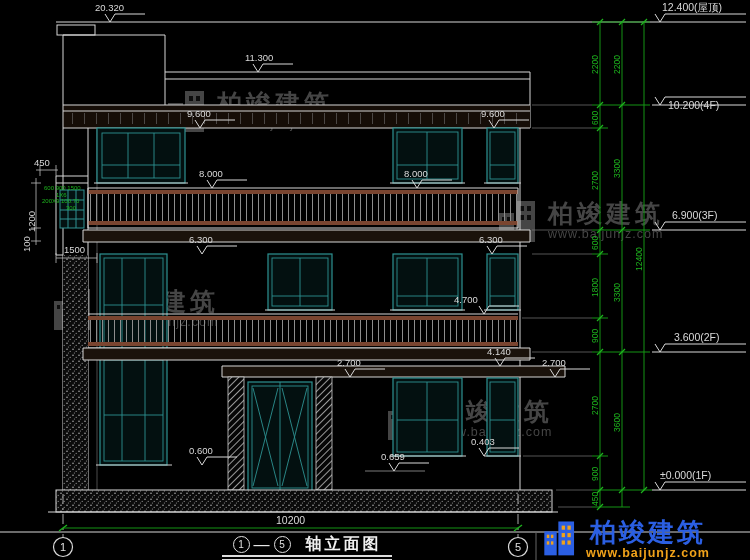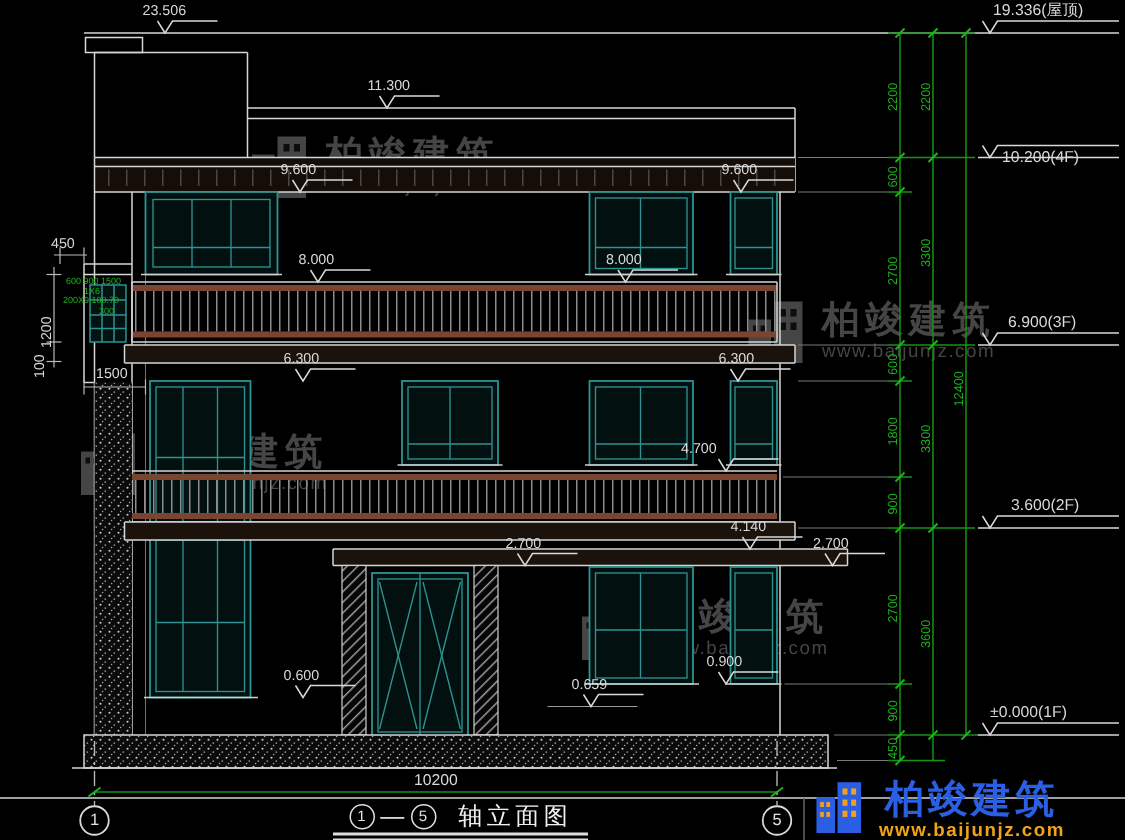--- a/index.html
+++ b/index.html
@@ -16,21 +16,21 @@
   .wm .txt{display:flex;flex-direction:column;}
   .wm .nm{color:#575757;font-size:25px;font-weight:bold;letter-spacing:4px;line-height:1.1;}
   .wm .url{color:#575757;font-size:12.5px;letter-spacing:1px;line-height:1.2;}
   
   .axdigit{position:absolute;width:16px;text-align:center;color:#e0e0e0;font-size:11px;z-index:5;}
   
   #titlebar{position:absolute;left:218px;top:534px;width:178px;display:flex;align-items:center;
     justify-content:center;gap:4px;z-index:6;color:#eee;}
   .circ{display:inline-block;width:15px;height:15px;border:1px solid #e0e0e0;border-radius:50%;
     font-size:10px;line-height:15px;text-align:center;color:#e0e0e0;}
-  #title-text{font-size:16px;font-weight:normal;letter-spacing:3px;margin-left:11px;color:#f0f0f0;}
+  #title-text{font-size:16px;font-weight:bold;letter-spacing:3px;margin-left:11px;color:#f0f0f0;}
   .underline1{position:absolute;left:222px;top:555px;width:170px;height:2px;background:#ddd;z-index:6;}
   .underline2{position:absolute;left:222px;top:559px;width:170px;height:1px;background:#ddd;z-index:6;}
   
   #logo{position:absolute;left:542px;top:519px;display:flex;align-items:flex-start;gap:8px;z-index:7;}
   #logo .col{display:flex;flex-direction:column;align-items:center;}
   #logo .nm{color:#2b5fe3;font-size:26px;font-weight:bold;letter-spacing:3px;line-height:1.05;}
   #logo .url{color:#f0a21a;font-size:12.5px;font-weight:bold;letter-spacing:1px;}
 </style>
 </head>
 <body>
@@ -423,37 +423,37 @@
       <line x1="63" y1="494" x2="63" y2="537" stroke="#bbb" stroke-width="0.9" stroke-dasharray="10 4 2 4"></line>
       <line x1="518" y1="494" x2="518" y2="537" stroke="#bbb" stroke-width="0.9" stroke-dasharray="10 4 2 4"></line>
       <line x1="63" y1="528" x2="518" y2="528" stroke="#149414"></line>
       <line x1="59" y1="531" x2="67" y2="525" stroke="#1db41d" stroke-width="1.3"></line>
       <line x1="514" y1="531" x2="522" y2="525" stroke="#1db41d" stroke-width="1.3"></line>
       <circle cx="63" cy="547" r="9.5" fill="#000" stroke="#d9d9d9" stroke-width="1.2"></circle>
       <circle cx="518" cy="547" r="9.5" fill="#000" stroke="#d9d9d9" stroke-width="1.2"></circle>
     </g>
   </svg>
 
-  <div class="lbl" style="left:95px;top:3px">23.506</div>
+  <div class="lbl" style="left:95px;top:3px">20.320</div>
   <div class="lbl" style="left:245px;top:53px">11.300</div>
   <div class="lbl" style="left:187px;top:109px">9.600</div>
   <div class="lbl" style="left:481px;top:109px">9.600</div>
   <div class="lbl" style="left:199px;top:169px">8.000</div>
   <div class="lbl" style="left:404px;top:169px">8.000</div>
   <div class="lbl" style="left:189px;top:235px">6.300</div>
   <div class="lbl" style="left:479px;top:235px">6.300</div>
   <div class="lbl" style="left:454px;top:295px">4.700</div>
   <div class="lbl" style="left:487px;top:347px">4.140</div>
   <div class="lbl" style="left:337px;top:358px">2.700</div>
   <div class="lbl" style="left:542px;top:358px">2.700</div>
   <div class="lbl" style="left:189px;top:446px">0.600</div>
   <div class="lbl" style="left:381px;top:452px">0.659</div>
-  <div class="lbl" style="left:471px;top:437px">0.900</div>
-
-  <div class="lbl big" style="left:662px;top:2px">19.336(屋顶)</div>
+  <div class="lbl" style="left:471px;top:437px">0.403</div>
+
+  <div class="lbl big" style="left:662px;top:2px">12.400(屋顶)</div>
   <div class="lbl big" style="left:668px;top:100px">10.200(4F)</div>
   <div class="lbl big" style="left:672px;top:210px">6.900(3F)</div>
   <div class="lbl big" style="left:674px;top:332px">3.600(2F)</div>
   <div class="lbl big" style="left:660px;top:470px">±0.000(1F)</div>
 
   <div class="lbl chain rot" style="left:591px;top:74px">2200</div>
   <div class="lbl chain rot" style="left:591px;top:125px">600</div>
   <div class="lbl chain rot" style="left:591px;top:190px">2700</div>
   <div class="lbl chain rot" style="left:591px;top:250px">600</div>
   <div class="lbl chain rot" style="left:591px;top:297px">1800</div>

